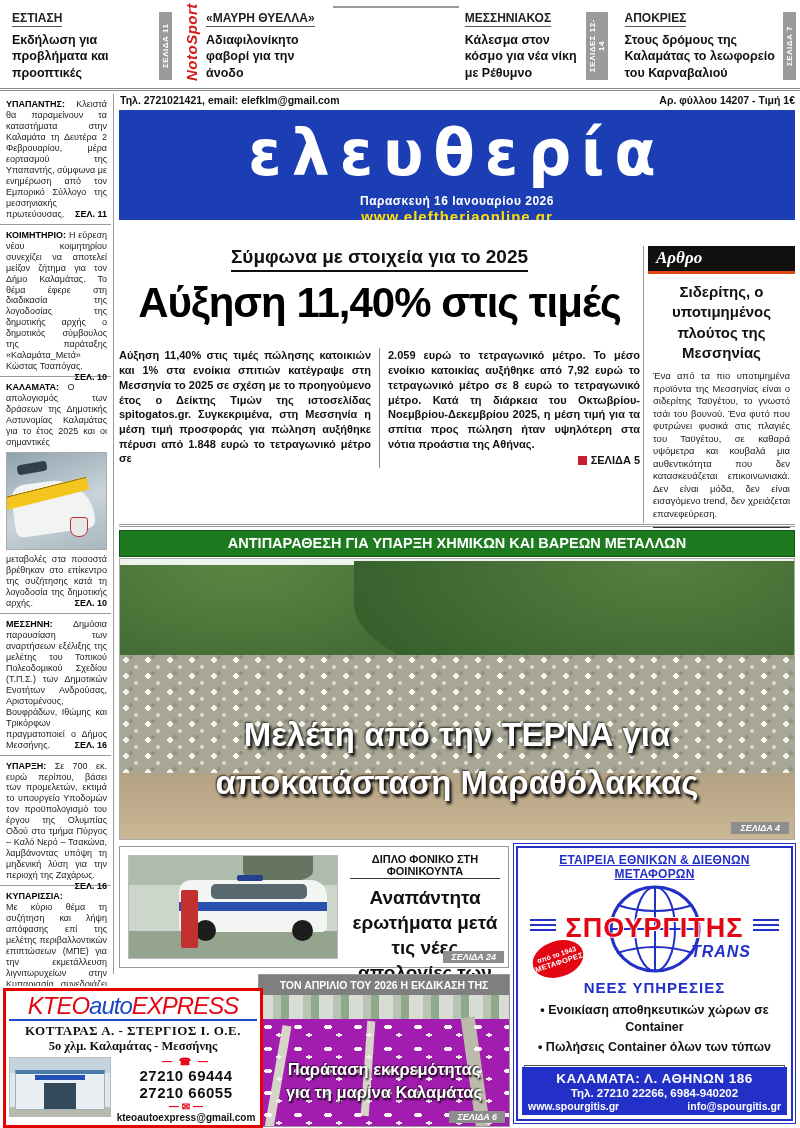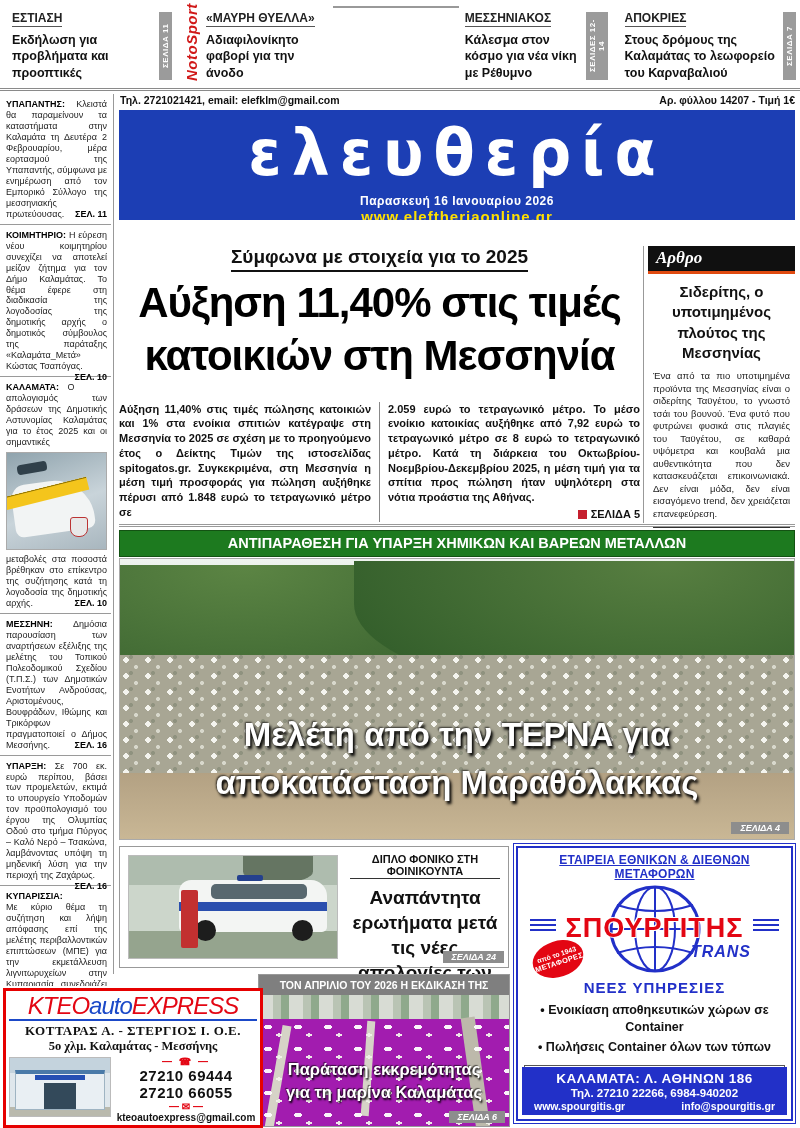--- a/index.html
+++ b/index.html
@@ -174,21 +174,21 @@
              font-size:16px;letter-spacing:1px;}
   .spg-badge{position:absolute;left:8px;top:58px;background:#e30613;color:#fff;transform:rotate(-18deg);
              border-radius:50%;width:52px;height:36px;display:flex;flex-direction:column;justify-content:center;
              font-weight:bold;line-height:1.1;}
   .spg-badge .b1{font-size:7px;} .spg-badge .b2{font-size:7.5px;letter-spacing:.3px;}
   .spg-services{color:#2230c8;font-weight:bold;font-size:15px;letter-spacing:1px;margin:4px 0 6px;}
   .spg-li{font-weight:bold;font-size:12.5px;line-height:1.35;margin-top:3px;}
   .spg-note{border:1px solid #555;display:inline-block;padding:3px 8px;font-weight:bold;font-size:11px;
             line-height:1.3;margin-top:9px;}
   .spg-footer{position:absolute;left:4px;right:4px;bottom:4px;background:#2230c8;color:#fff;
-              font-weight:bold;padding:4px 12px 3px;}
+              font-weight:bold;padding:4px 6px 3px;}
   .spg-f1{font-size:13.5px;letter-spacing:.5px;}
   .spg-f2{font-size:11.5px;margin-top:1px;}
   .spg-f3{display:flex;justify-content:space-between;font-size:10.5px;margin-top:1px;}
 </style>
 </head>
 <body>
 
 <div class="page">
 
   <div class="topstrip">
@@ -272,21 +272,20 @@
   <div class="masthead">
     <div class="title">ελευθερία</div>
     <div class="date">Παρασκευή 16 Ιανουαρίου 2026</div>
     <div class="site">www.eleftheriaonline.gr</div>
   </div>
 
   <div class="lead">
     <span class="kicker">Σύμφωνα με στοιχεία για το 2025</span>
     <div class="headline">
       <div>Αύξηση 11,40% στις τιμές</div>
-      <div>κατοικιών στη Μεσσηνία</div>
     </div>
     <div class="lead-body">
       <div class="lead-c1">Αύξηση 11,40% στις τιμές πώλησης κατοικιών και 1% στα ενοίκια σπιτιών κατέγραψε στη Μεσσηνία το 2025 σε σχέση με το προηγούμενο έτος ο Δείκτης Τιμών της ιστοσελίδας spitogatos.gr. Συγκεκριμένα, στη Μεσσηνία η μέση τιμή προσφοράς για πώληση αυξήθηκε πέρυσι από 1.848 ευρώ το τετραγωνικό μέτρο σε</div>
       <div class="lead-c2">
         <span>2.059 ευρώ το τετραγωνικό μέτρο. Το μέσο ενοίκιο κατοικίας αυξήθηκε από 7,92 ευρώ το τετραγωνικό μέτρο σε 8 ευρώ το τετραγωνικό μέτρο. Κατά τη διάρκεια του Οκτωβρίου-Νοεμβρίου-Δεκεμβρίου 2025, η μέση τιμή για τα σπίτια προς πώληση ήταν υψηλότερη στα νότια προάστια της Αθήνας.</span>
         <span class="pageref"><span class="redsq"></span><span>ΣΕΛΙΔΑ 5</span></span>
       </div>
     </div>
   </div>
   <div class="lead-opinion-div"></div>

